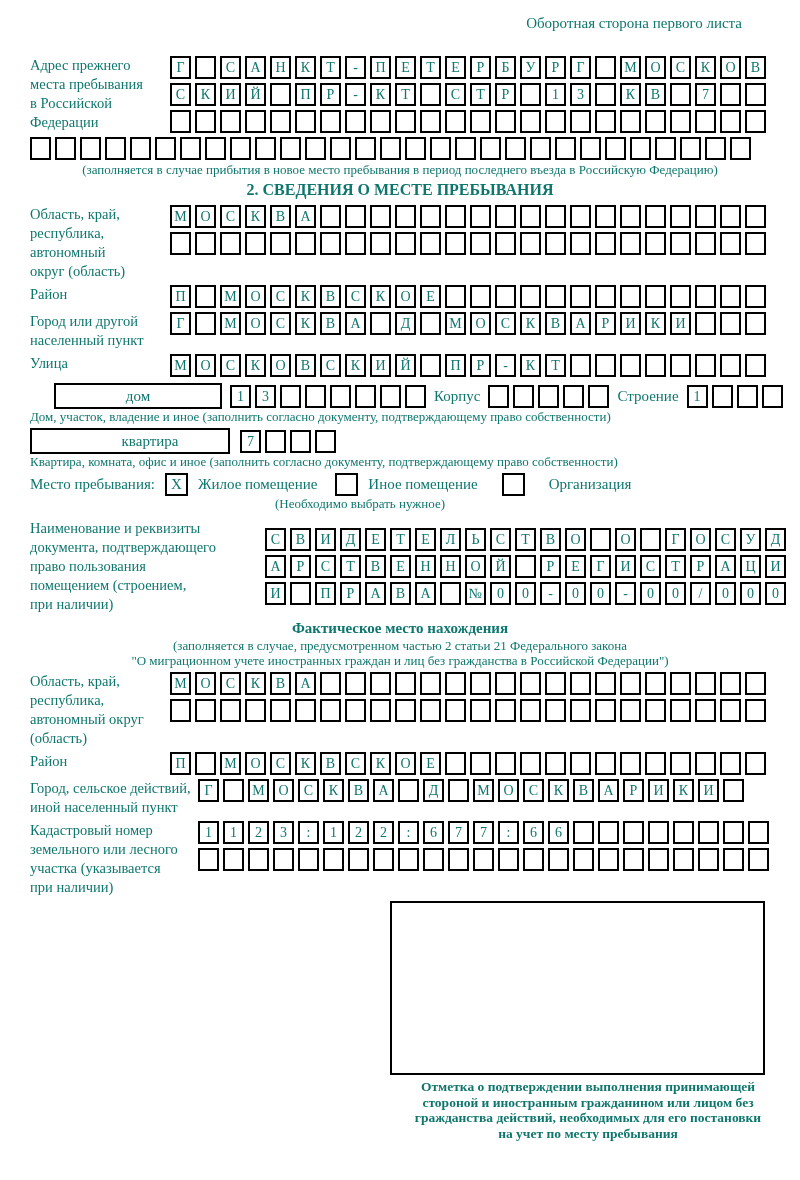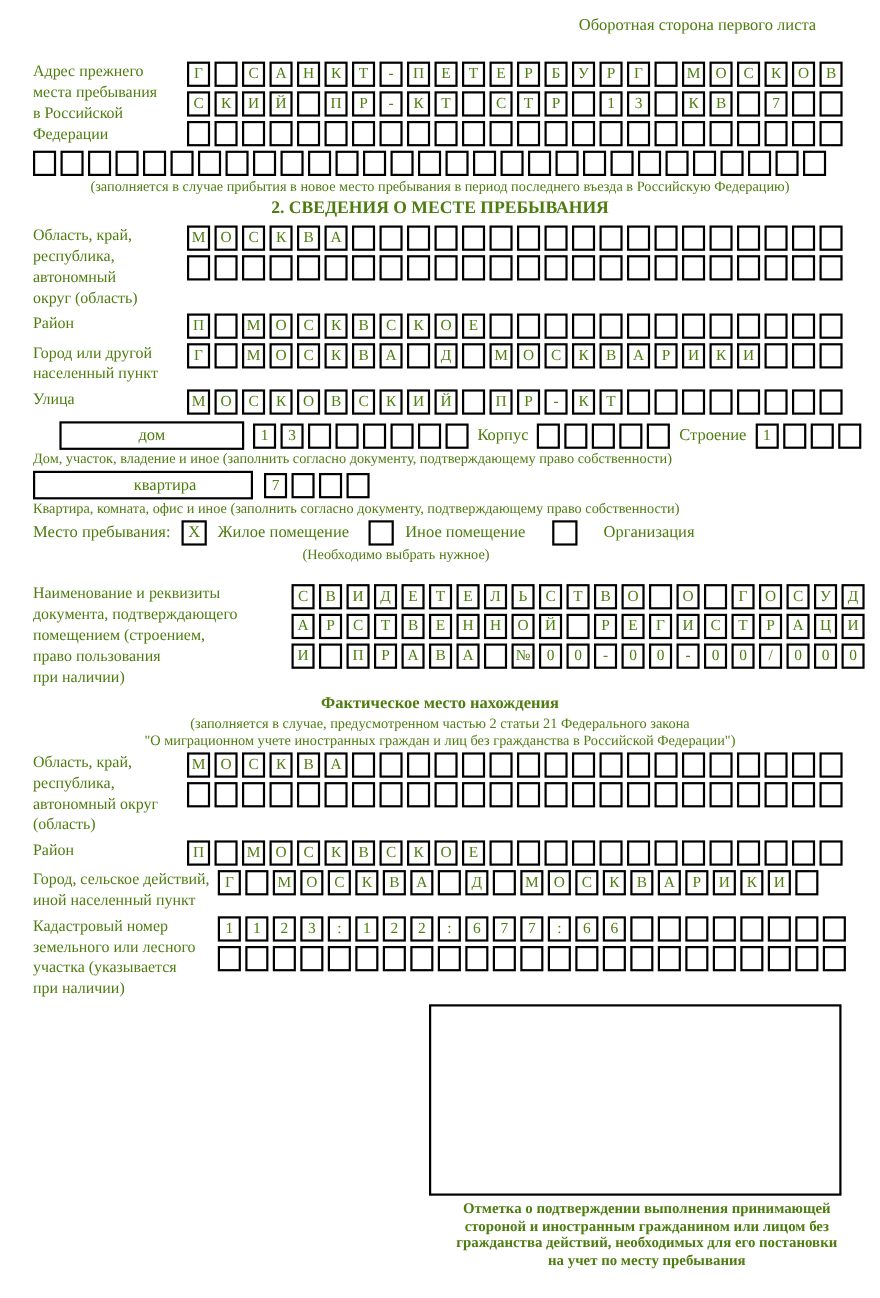--- a/index.html
+++ b/index.html
@@ -1,20 +1,20 @@
 <!DOCTYPE html>
 <html><head>
 <meta charset="utf-8">
 <style>
   html,body{margin:0;padding:0;background:#ffffff;}
   .page{
     width:800px;height:1180px;box-sizing:border-box;
     padding:14px 30px 20px 30px;
     font-family:"Liberation Serif","DejaVu Serif",serif;
-    color:#4d7c0f;background:#fff;overflow:hidden;
+    color:#0f766e;background:#fff;overflow:hidden;
   }
   .hdr{font-size:15px;text-align:right;padding-right:28px;line-height:18px;}
   .row{display:flex;align-items:flex-start;}
   .lbl{width:140px;flex:none;font-size:14.5px;line-height:19px;}
   .lbl-wide{width:235px;flex:none;font-size:14.5px;line-height:19px;}
   .cellrows{display:flex;flex-direction:column;gap:4px;}
   .cells{display:flex;gap:4px;flex-wrap:nowrap;}
   .cell{
     display:inline-block;width:21px;height:23px;flex:none;
     border:2px solid #000;box-sizing:border-box;
@@ -33,21 +33,21 @@
   .kv-box{width:200px;padding-left:40px;}
   .inline-lbl{font-size:15px;line-height:26px;flex:none;}
   .chk{
     display:inline-block;width:23px;height:23px;flex:none;
     border:2px solid #000;box-sizing:border-box;
     font-size:15px;line-height:19px;text-align:center;
   }
   .stayrow{display:flex;align-items:center;gap:10px;font-size:15px;}
   .stamp-box{width:375px;height:174px;border:2px solid #000;box-sizing:border-box;margin-left:360px;}
   .stamp-caption{width:420px;margin-left:348px;font-size:13.5px;line-height:15.5px;text-align:center;font-weight:bold;}
-  .mt2{margin-top:2px;}.mt4{margin-top:4px;}.mt5{margin-top:20px;}.mt6{margin-top:6px;}
+  .mt2{margin-top:2px;}.mt4{margin-top:4px;}.mt5{margin-top:8px;align-items:center;}.mt6{margin-top:6px;}
   .mt24{margin-top:24px;}
 </style>
 </head>
 <body>
 
 <div class="page">
 
   <div class="hdr">Оборотная сторона первого листа</div>
 
   <div class="row mt24">
@@ -378,22 +378,22 @@
     <span>Иное помещение</span>
     <span class="chk" style="margin-left:14px;"></span>
     <span style="margin-left:14px;">Организация</span>
   </div>
   <div class="caption" style="margin-left:170px;width:320px;text-align:center;">(Необходимо выбрать нужное)</div>
 
   <div class="row mt5">
     <div class="lbl-wide">
         <div>Наименование и реквизиты</div>
         <div>документа, подтверждающего</div>
+        <div>право пользования</div>
         <div>помещением (строением,</div>
-        <div>право пользования</div>
         <div>при наличии)</div>
       </div>
     <div class="cellrows">
       <div class="cells">
           <span class="cell">С</span>
           <span class="cell">В</span>
           <span class="cell">И</span>
           <span class="cell">Д</span>
           <span class="cell">Е</span>
           <span class="cell">Т</span>

